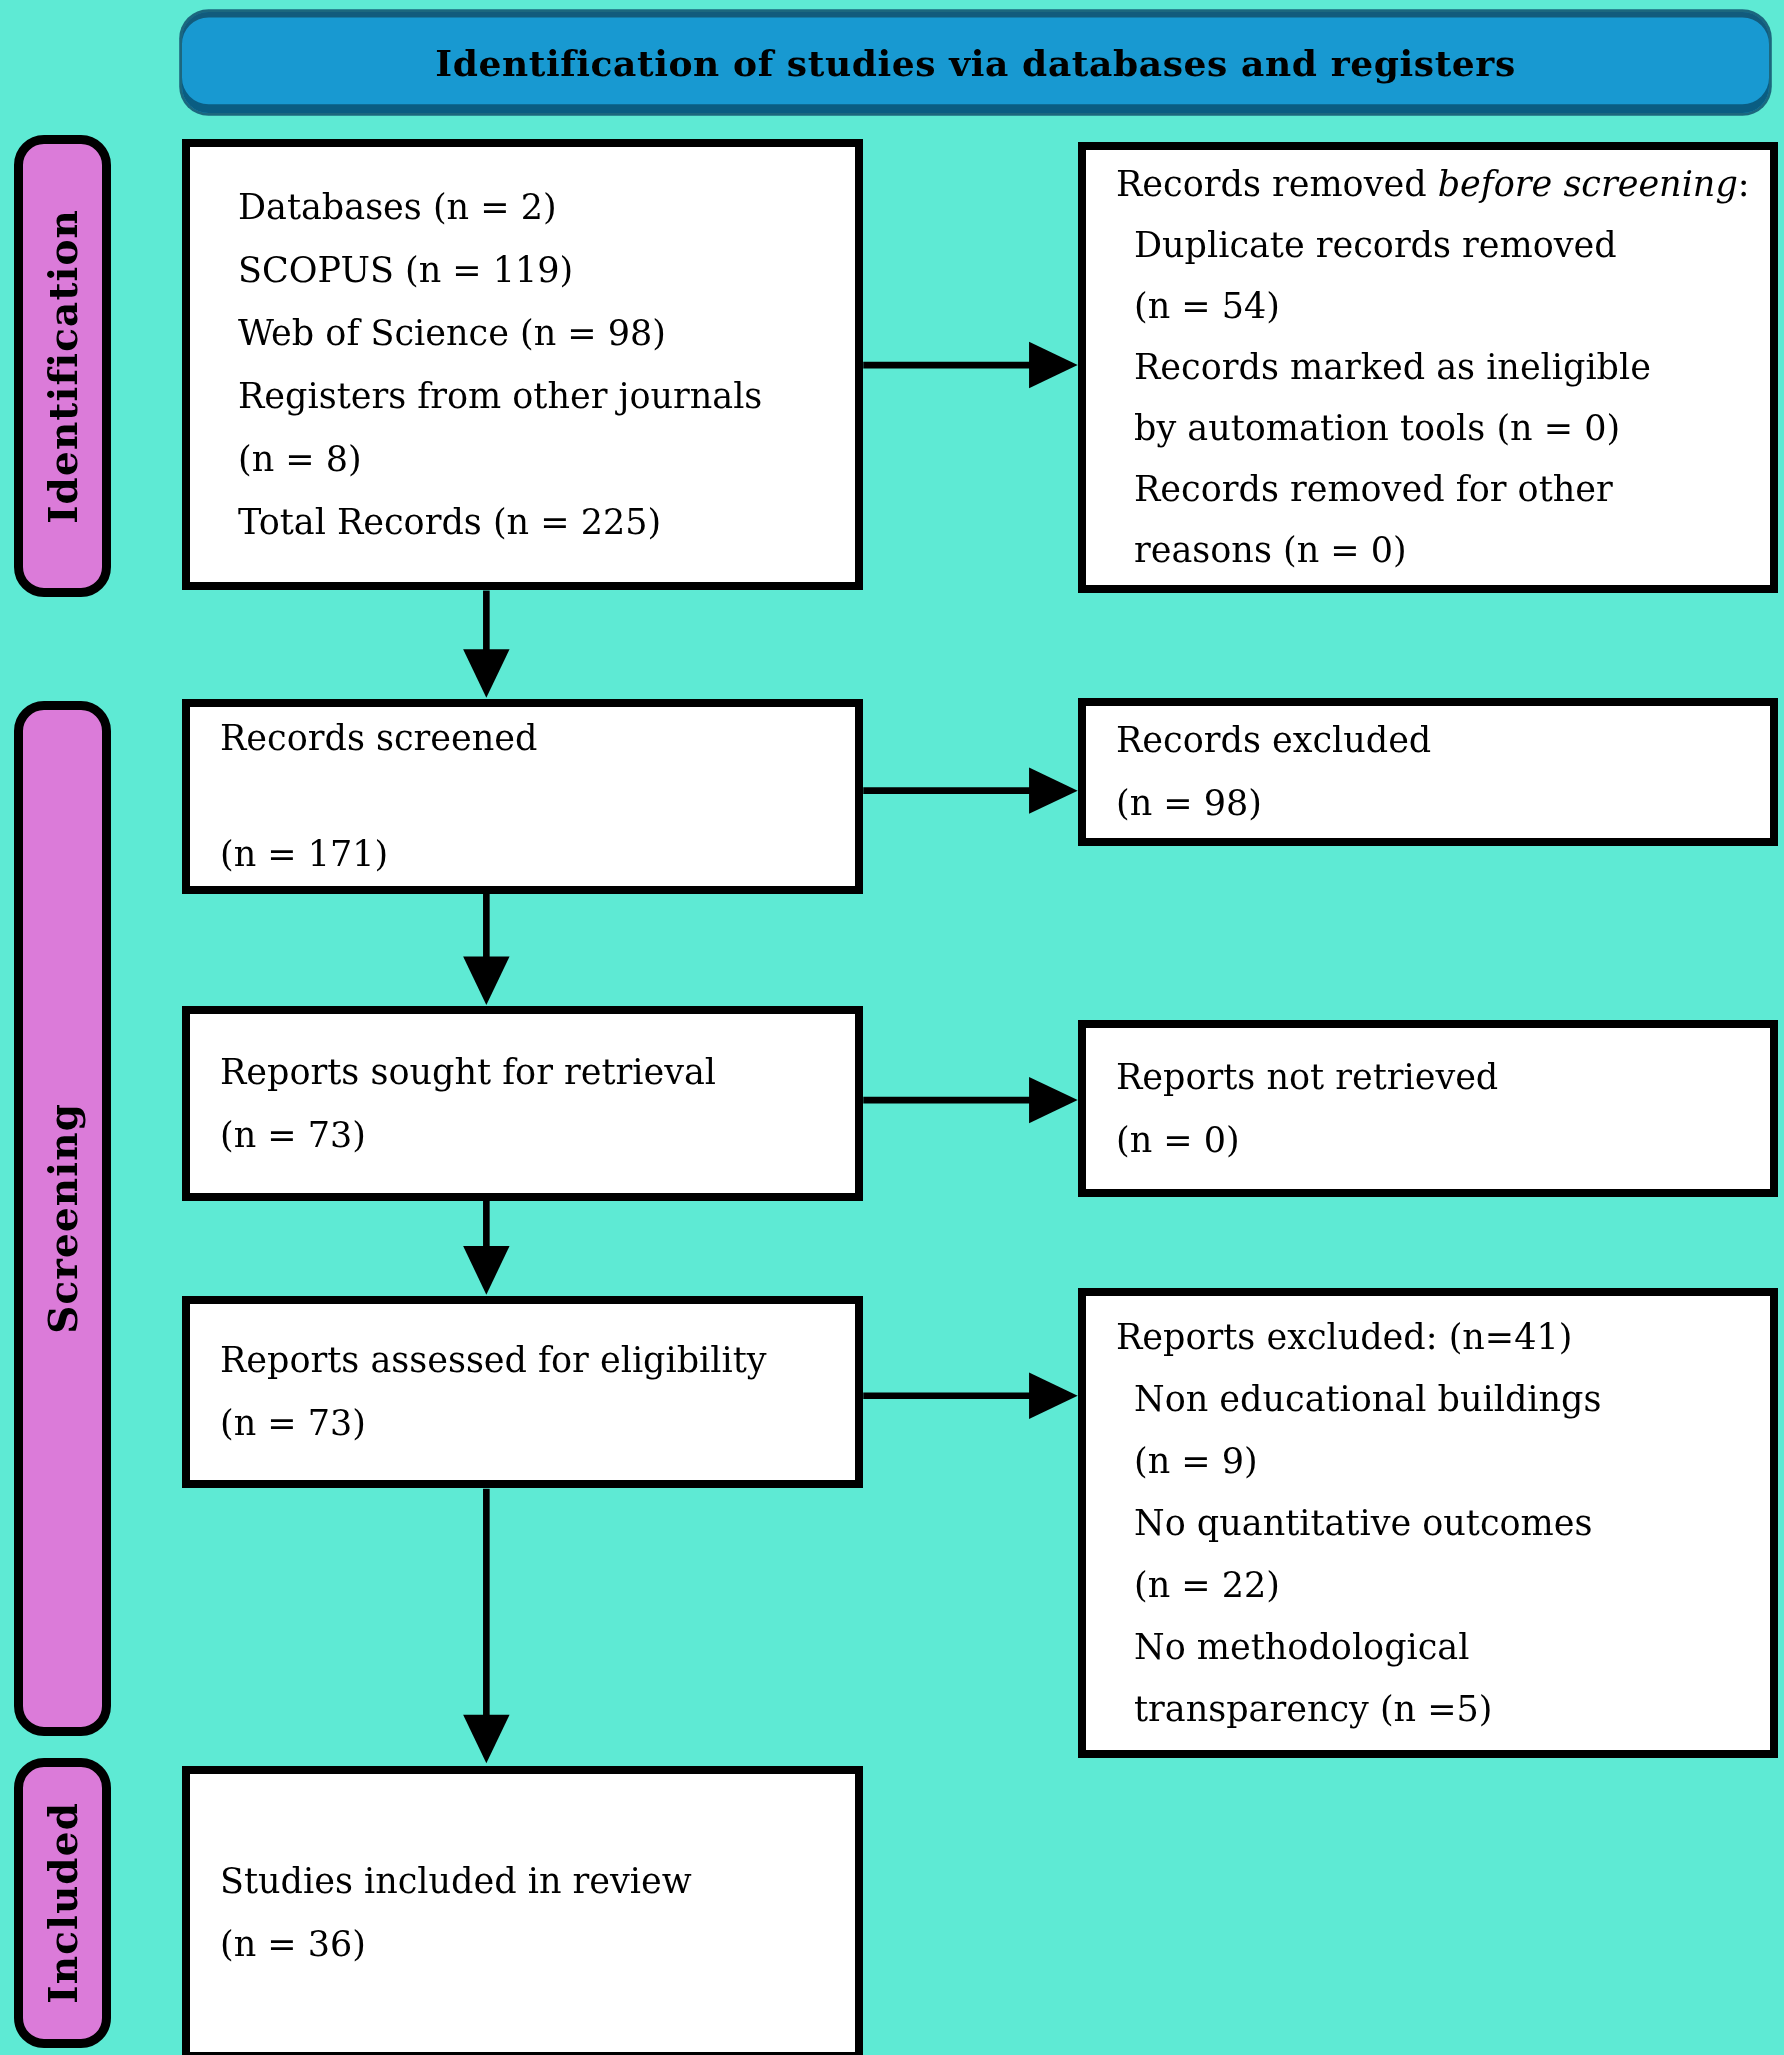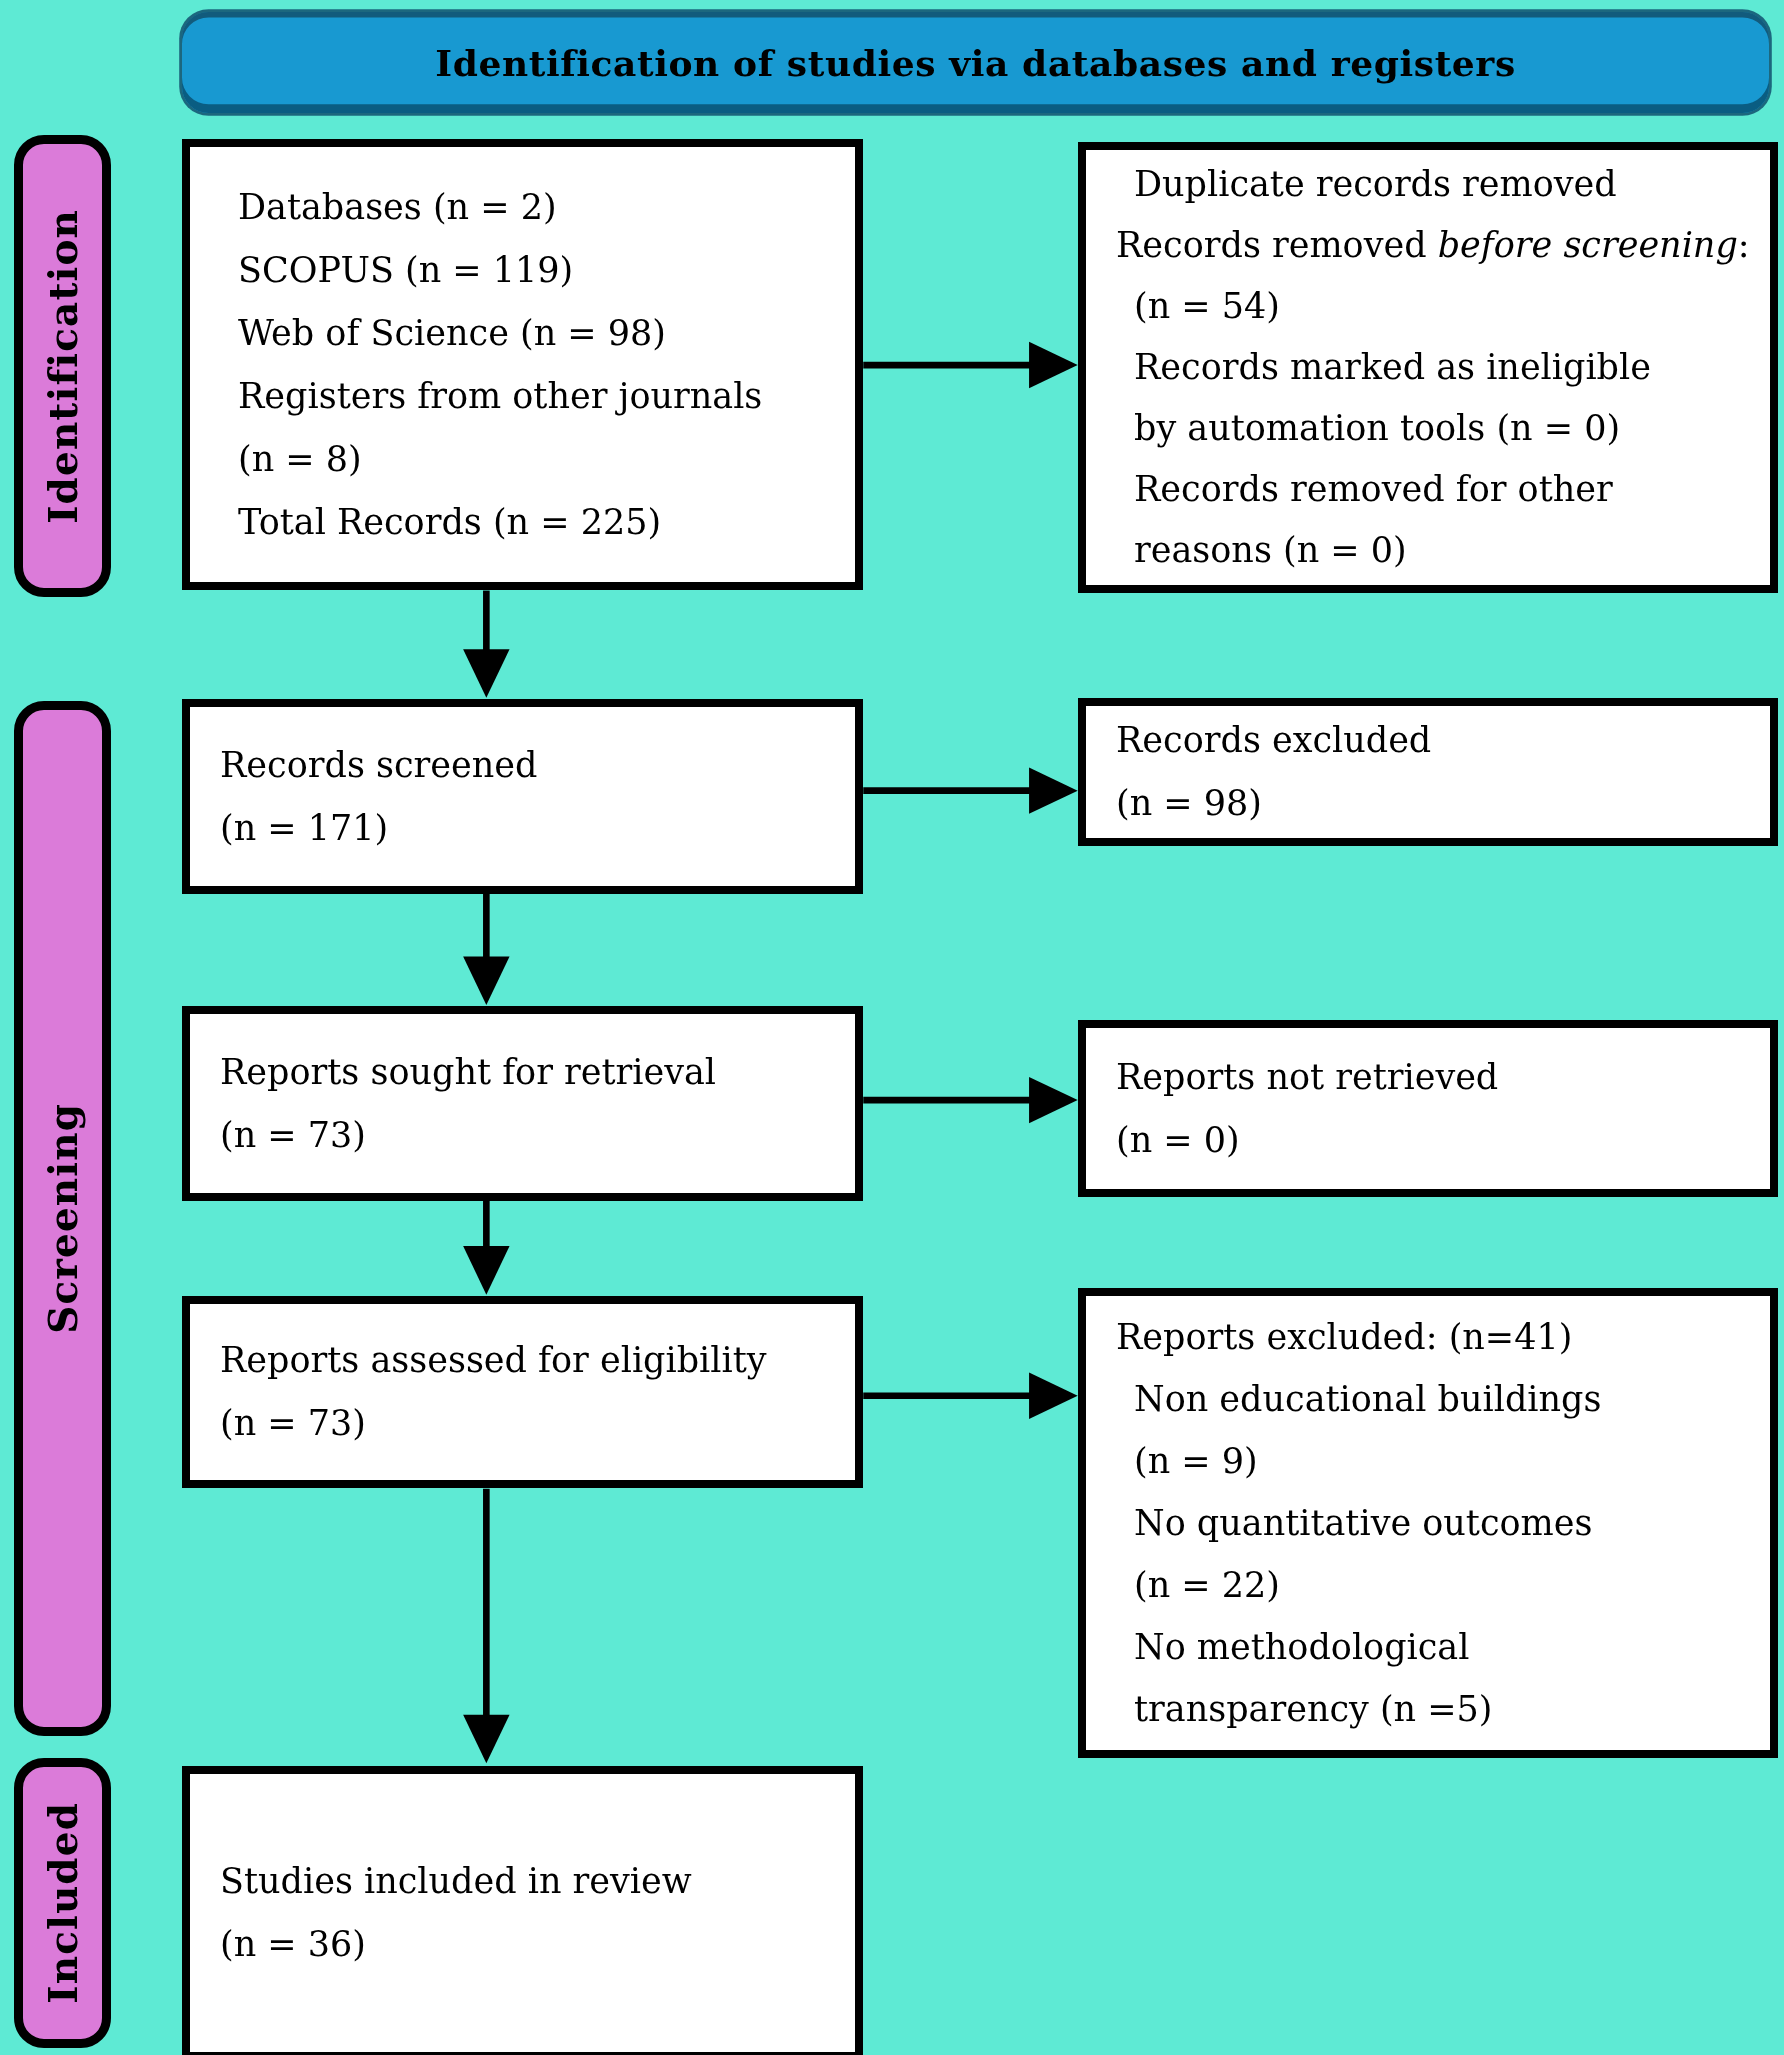--- a/index.html
+++ b/index.html
@@ -51,21 +51,21 @@
     border:8.3px solid var(--box-border);
     box-sizing:border-box;
     display:flex;flex-direction:column;justify-content:center;
     font-size:35px;
   }
   .box .line{white-space:nowrap;line-height:63px;padding-left:30px;}
   .box .line.indent{padding-left:48px;}
   #box-records-identified{left:182px;top:139px;width:681px;height:451px;}
   #box-records-removed{left:1078px;top:142px;width:700px;height:451px;}
   #box-records-removed .line{line-height:61px;}
-  #box-records-screened{left:182px;top:699px;width:681px;height:195px;}
+  #box-records-screened{left:182px;top:699px;width:681px;height:195px;justify-content:space-between;}
   #box-records-excluded{left:1078px;top:698px;width:700px;height:148px;}
   #box-reports-sought{left:182px;top:1006px;width:681px;height:195px;}
   #box-reports-not-retrieved{left:1078px;top:1020px;width:700px;height:177px;}
   #box-reports-assessed{left:182px;top:1296px;width:681px;height:192px;}
   #box-reports-excluded{left:1078px;top:1288px;width:700px;height:470px;}
   #box-reports-excluded .line{line-height:62px;}
   #box-studies-included{left:182px;top:1766px;width:681px;height:294px;}
   em{font-style:italic;}
   
   .arrows{position:absolute;left:0;top:0;width:1784px;height:2056px;pointer-events:none;}
@@ -94,22 +94,22 @@
   <div class="box" id="box-records-identified">
     <div class="line indent">Databases (n = 2)</div>
     <div class="line indent">SCOPUS (n = 119)</div>
     <div class="line indent">Web of Science (n = 98)</div>
     <div class="line indent">Registers from other journals</div>
     <div class="line indent">(n = 8)</div>
     <div class="line indent">Total Records (n = 225)</div>
   </div>
 
   <div class="box" id="box-records-removed">
+    <div class="line"><span>Records removed </span><em>before screening</em><span>:</span></div>
     <div class="line indent">Duplicate records removed</div>
-    <div class="line"><span>Records removed </span><em>before screening</em><span>:</span></div>
     <div class="line indent">(n = 54)</div>
     <div class="line indent">Records marked as ineligible</div>
     <div class="line indent">by automation tools (n = 0)</div>
     <div class="line indent">Records removed for other</div>
     <div class="line indent">reasons (n = 0)</div>
   </div>
 
   <div class="box" id="box-records-screened">
     <div class="line">Records screened</div>
     <div class="line">(n = 171)</div>

